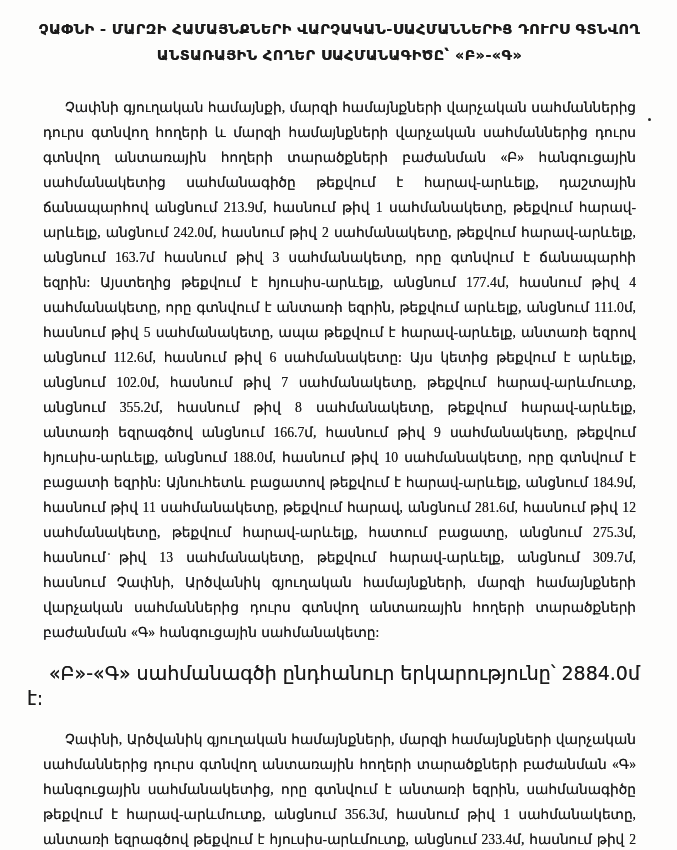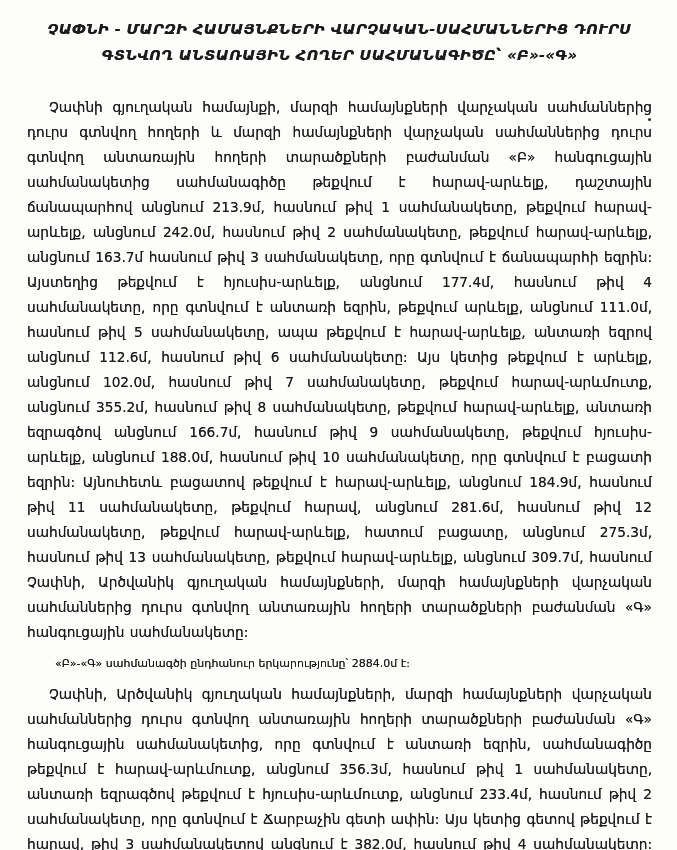--- a/index.html
+++ b/index.html
@@ -25,38 +25,38 @@
   }
   .doc-title {
     text-align: center;
     font-weight: bold;
     font-size: 14.5px;
     line-height: 26px;
     letter-spacing: 0.4px;
     margin: 0 auto;
     max-width: 640px;
     white-space: pre-line;
-    font-style: italic;
   }
   .body-text {
     text-align: justify;
     font-size: 13.7px;
     line-height: 25px;
-    margin: 0;
+    margin: 16px;
     text-indent: 22px;
     word-spacing: 1px;
+    font-family: Liberation Serif, serif;
   }
   .para-first {
     margin-top: 27px;
   }
   .total-line {
     text-indent: 22px;
-    font-size: 11px;
+    font-size: 19px;
     line-height: 25px;
-    margin: 6px;
+    margin: 0;
   }
   .section-heading {
     text-align: center;
     font-weight: bold;
     font-size: 14px;
     letter-spacing: 0.5px;
     margin: 26px 0 22px 0;
   }
   .scan-dot {
     position: absolute;

